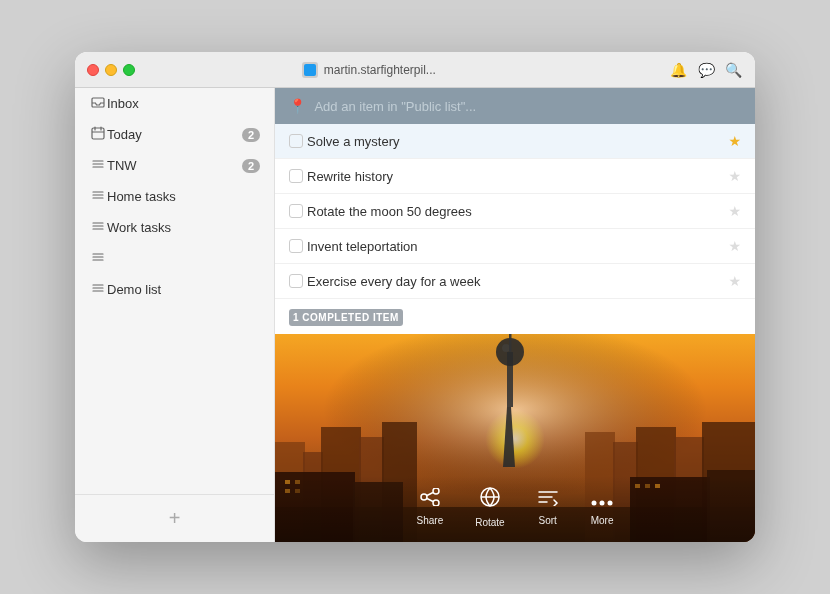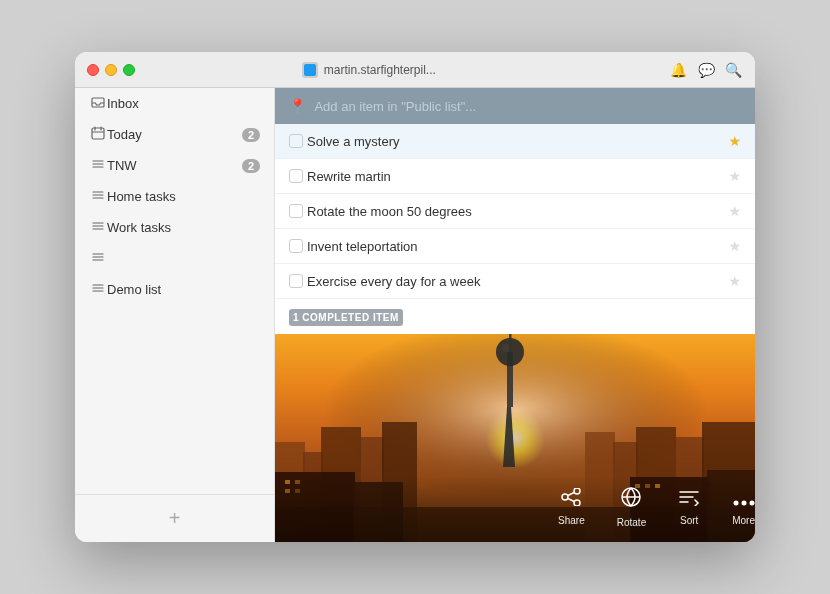--- a/index.html
+++ b/index.html
@@ -245,21 +245,21 @@
       width: 100%;
       height: 100%;
     }
     
     .bottom-toolbar {
       position: absolute;
       bottom: 0;
       left: 0;
       right: 0;
       display: flex;
-      justify-content: flex-end;
+      justify-content: center;
       align-items: center;
       gap: 32px;
       padding: 10px 0 14px;
       background: linear-gradient(transparent, rgba(0,0,0,0.4));
       z-index: 10;
     }
     .toolbar-btn {
       display: flex;
       flex-direction: column;
       align-items: center;
@@ -391,21 +391,21 @@
       </div>
 
       <div class="tasks-list">
         <div class="task-item">
           <div class="task-checkbox"></div>
           <span class="task-label">Solve a mystery</span>
           <span class="task-star" style="color:#f0b429;">★</span>
         </div>
         <div class="task-item">
           <div class="task-checkbox"></div>
-          <span class="task-label">Rewrite martin</span>
+          <span class="task-label">Rewrite history</span>
           <span class="task-star">★</span>
         </div>
         <div class="task-item">
           <div class="task-checkbox"></div>
           <span class="task-label">Rotate the moon 50 degrees</span>
           <span class="task-star">★</span>
         </div>
         <div class="task-item">
           <div class="task-checkbox"></div>
           <span class="task-label">Invent teleportation</span>

